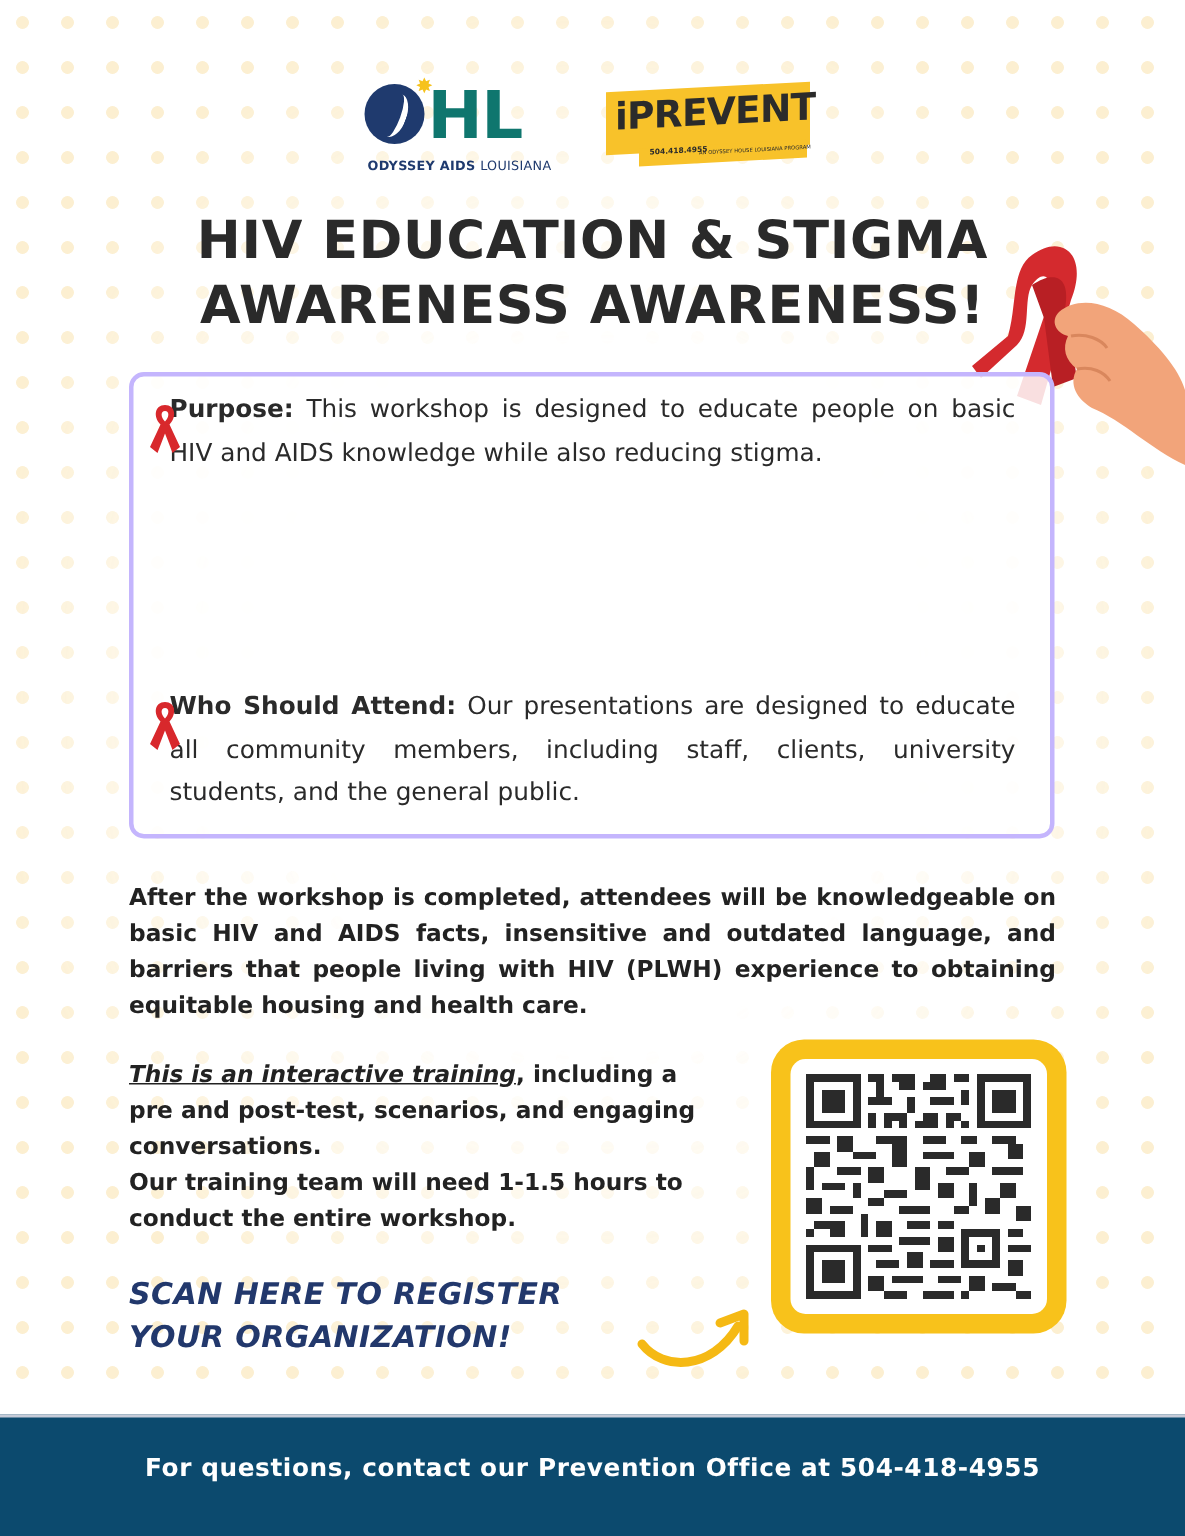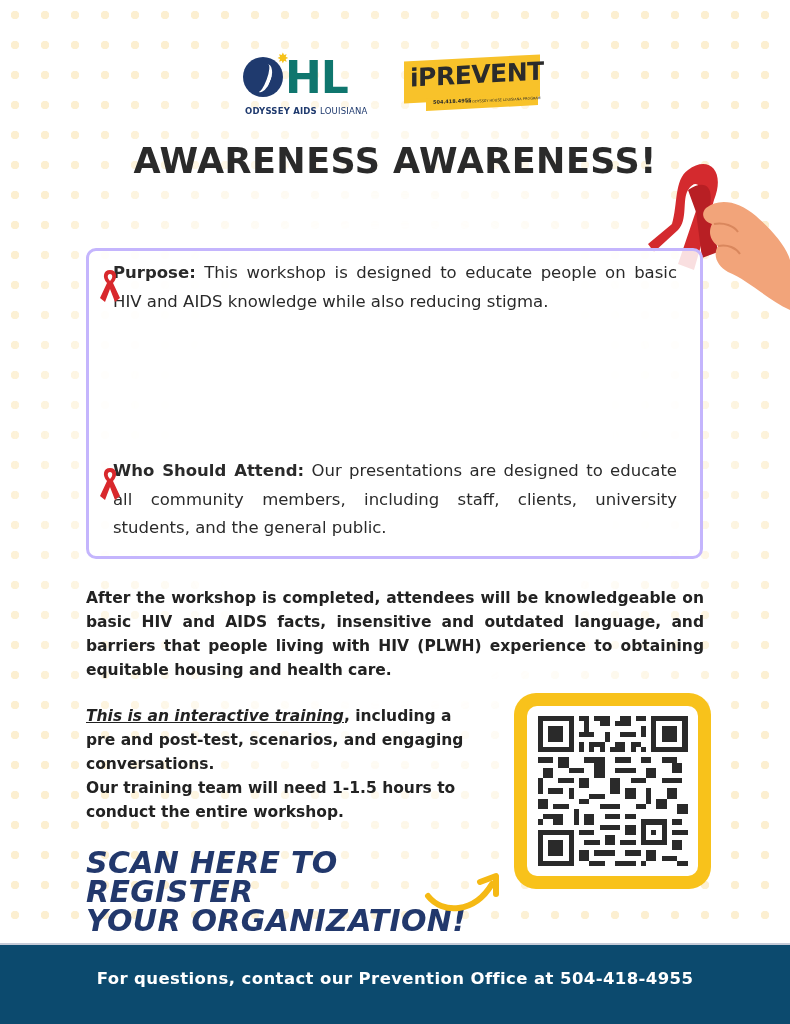--- a/index.html
+++ b/index.html
@@ -44,21 +44,21 @@
   .info-item { position: absolute; left: 24px; width: 564px; font-size: 16.5px; line-height: 28.5px; text-align: justify; color: #2a2a2a; }
   .info-item .lbl { font-weight: bold; }
   .ribbon { position: absolute; left: -14px; top: 10px; width: 22px; height: 34px; }
 
   
   .outcome { position: absolute; left: 86px; top: 586px; width: 618px; font-size: 15.5px; line-height: 24px; font-weight: bold; text-align: justify; color: #222222; }
 
   .interactive { position: absolute; left: 86px; top: 704px; width: 400px; font-size: 15.5px; line-height: 24px; font-weight: bold; color: #222222; }
   .interactive .em { font-style: italic; text-decoration: underline; }
 
-  .scan { position: absolute; left: 86px; top: 848px; width: 400px; font-size: 30px; line-height: 29px; font-weight: bold; font-style: italic; color: #22386c; letter-spacing: 0.3px; }
+  .scan { position: absolute; left: 86px; top: 848px; width: 400px; font-size: 20px; line-height: 29px; font-weight: bold; font-style: italic; color: #22386c; letter-spacing: 0.3px; }
   .arrow { position: absolute; left: 424px; top: 870px; width: 80px; height: 46px; }
 
   .qr-frame { position: absolute; left: 514px; top: 693px; width: 197px; height: 196px; background: #f8c21b; border-radius: 22px; padding: 13px; }
   .qr-inner { width: 100%; height: 100%; background: #ffffff; border-radius: 10px; padding: 10px; }
   .qr-grid { width: 100%; height: 100%; }
 
   
   .footer { position: absolute; left: 0; top: 943px; width: 790px; height: 81px; background: #0c4a6e; border-top: 2px solid #c6cbd8; }
   .footer-text { position: absolute; top: 24px; left: 0; width: 790px; text-align: center; color: #ffffff; font-weight: bold; font-size: 16.5px; letter-spacing: 0.4px; }
 </style>
@@ -81,20 +81,21 @@
   <div class="iprevent">
     <div class="ip-box"></div>
     <div class="ip-tab"></div>
     <div class="ip-text">iPREVENT</div>
     <div class="ip-phone">504.418.4955</div>
     <div class="ip-tag">AN ODYSSEY HOUSE LOUISIANA PROGRAM</div>
   </div>
 </div>
 
 <div class="title">
+  <div>HIV EDUCATION &amp; STIGMA</div>
   <div>AWARENESS AWARENESS!</div>
 </div>
 
 <svg class="hand" viewBox="0 0 142 160">
   <path d="M40 10 C60 -5 78 10 66 40 L46 110 L30 104 L50 45 C56 25 48 18 40 30 C34 40 40 60 30 70 L6 92 L0 84 L24 64 C30 44 26 20 40 10 Z" fill="#d42a2e"></path>
   <path d="M40 30 C55 20 66 24 62 46 L70 92 L54 98 L48 52 Z" fill="#b81f24"></path>
   <path d="M58 48 C70 38 90 40 108 56 C124 70 138 86 142 100 L142 150 C120 140 100 120 80 112 C70 106 64 96 70 86 C62 80 60 72 64 64 C56 62 52 54 58 48 Z" fill="#f2a47a"></path>
   <path d="M66 64 C76 62 86 66 90 72 M70 86 C80 84 88 88 92 94" stroke="#d9875d" stroke-width="2" fill="none"></path>
 </svg>
 

